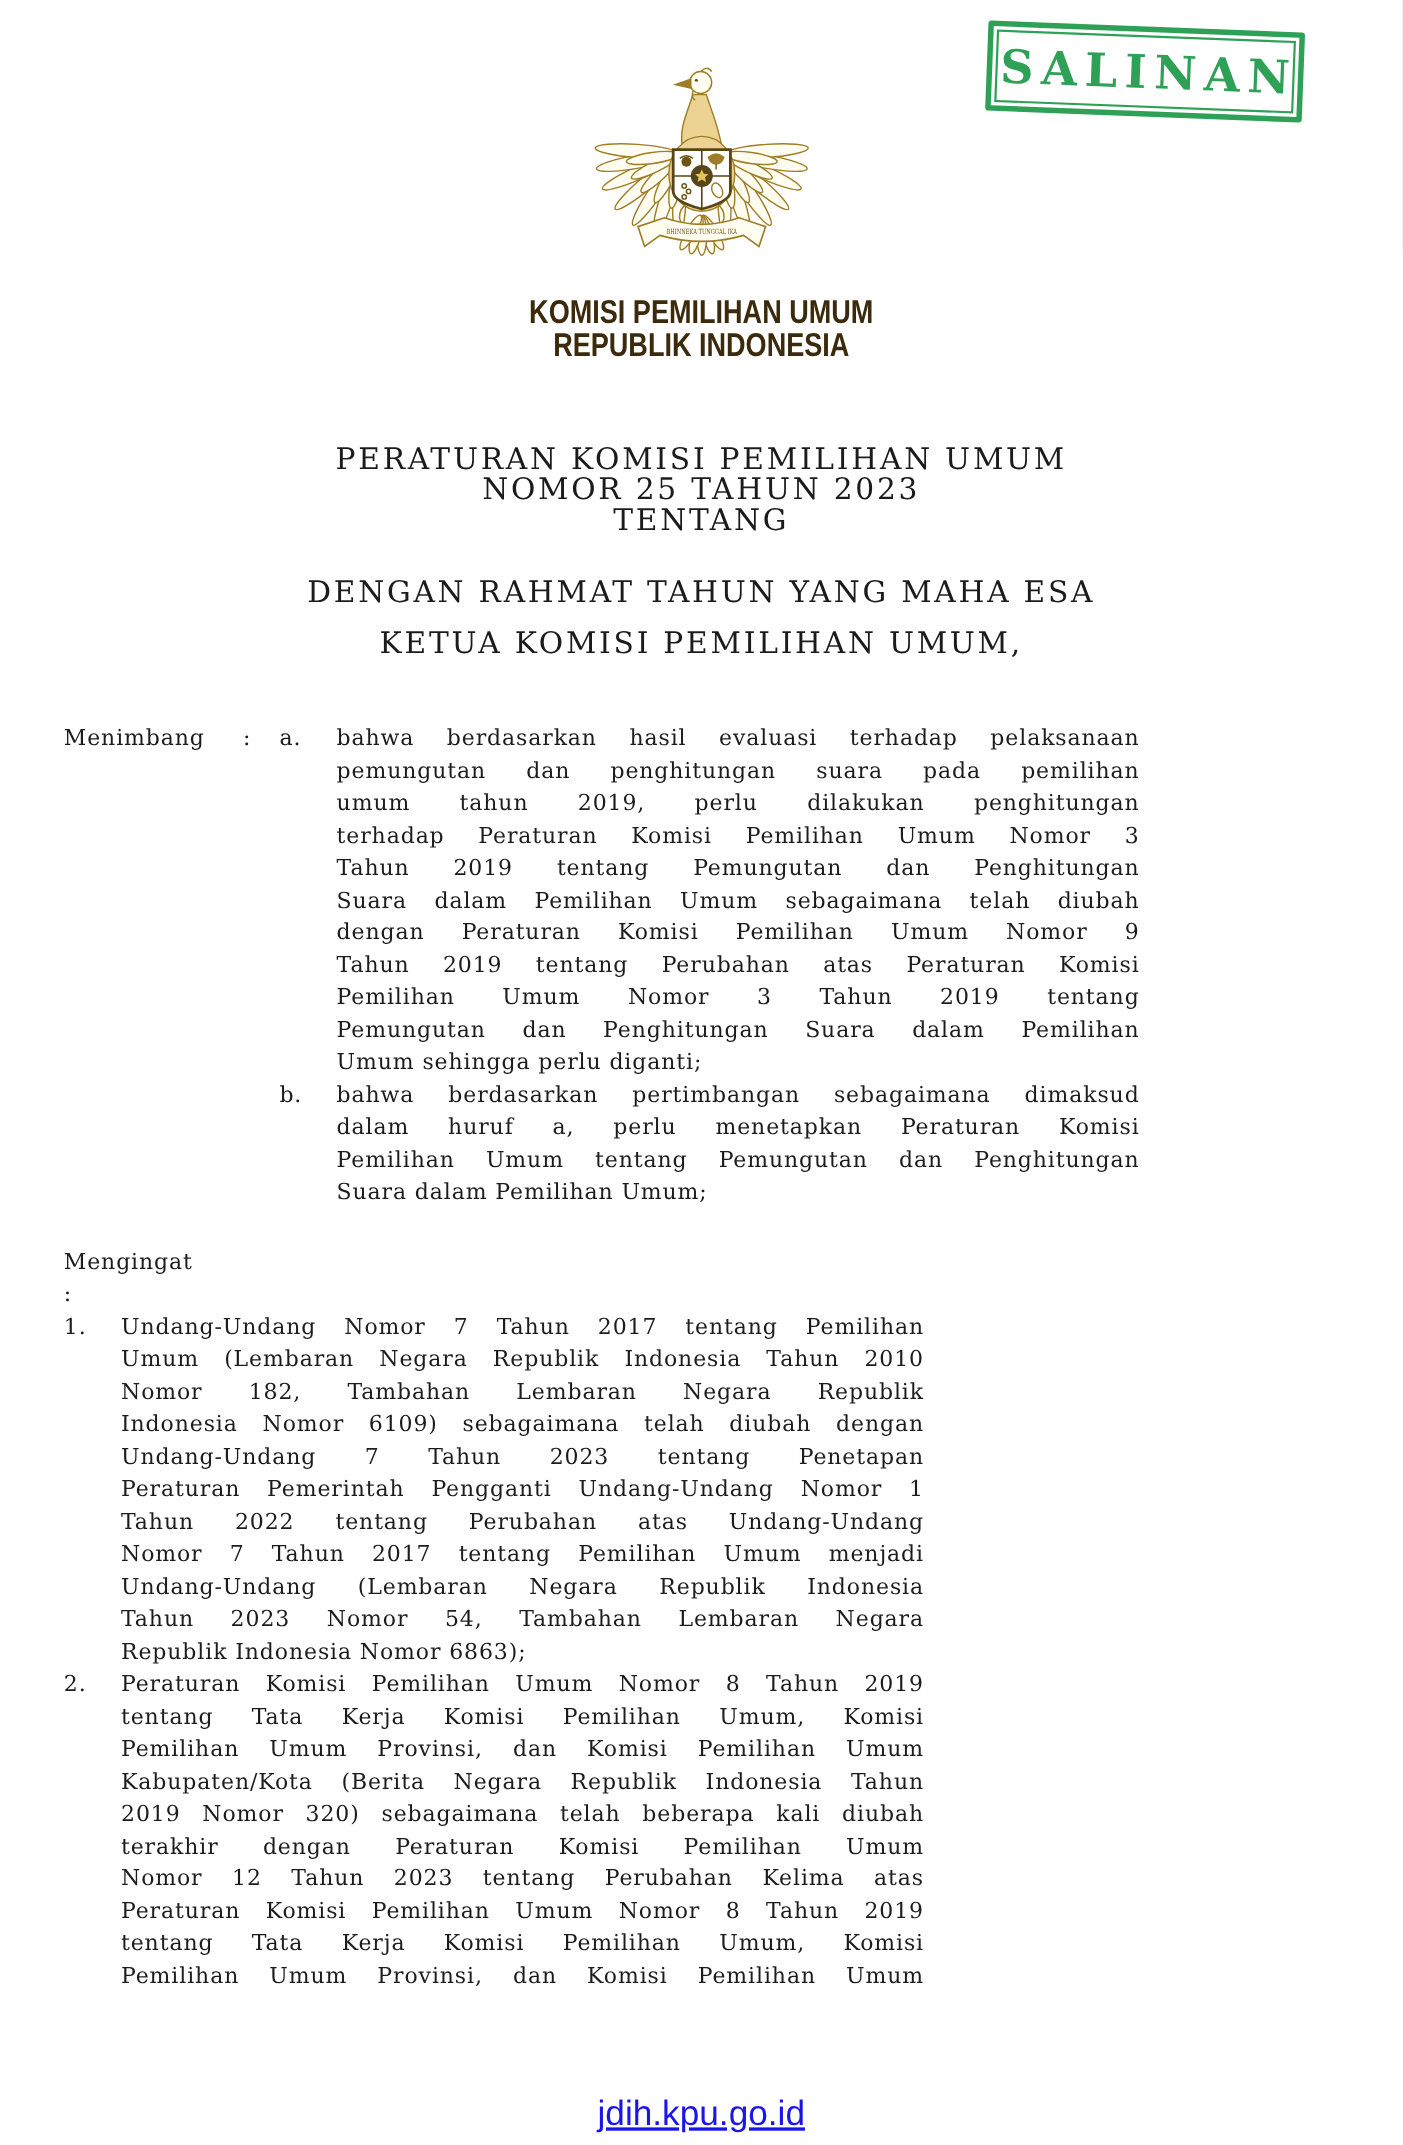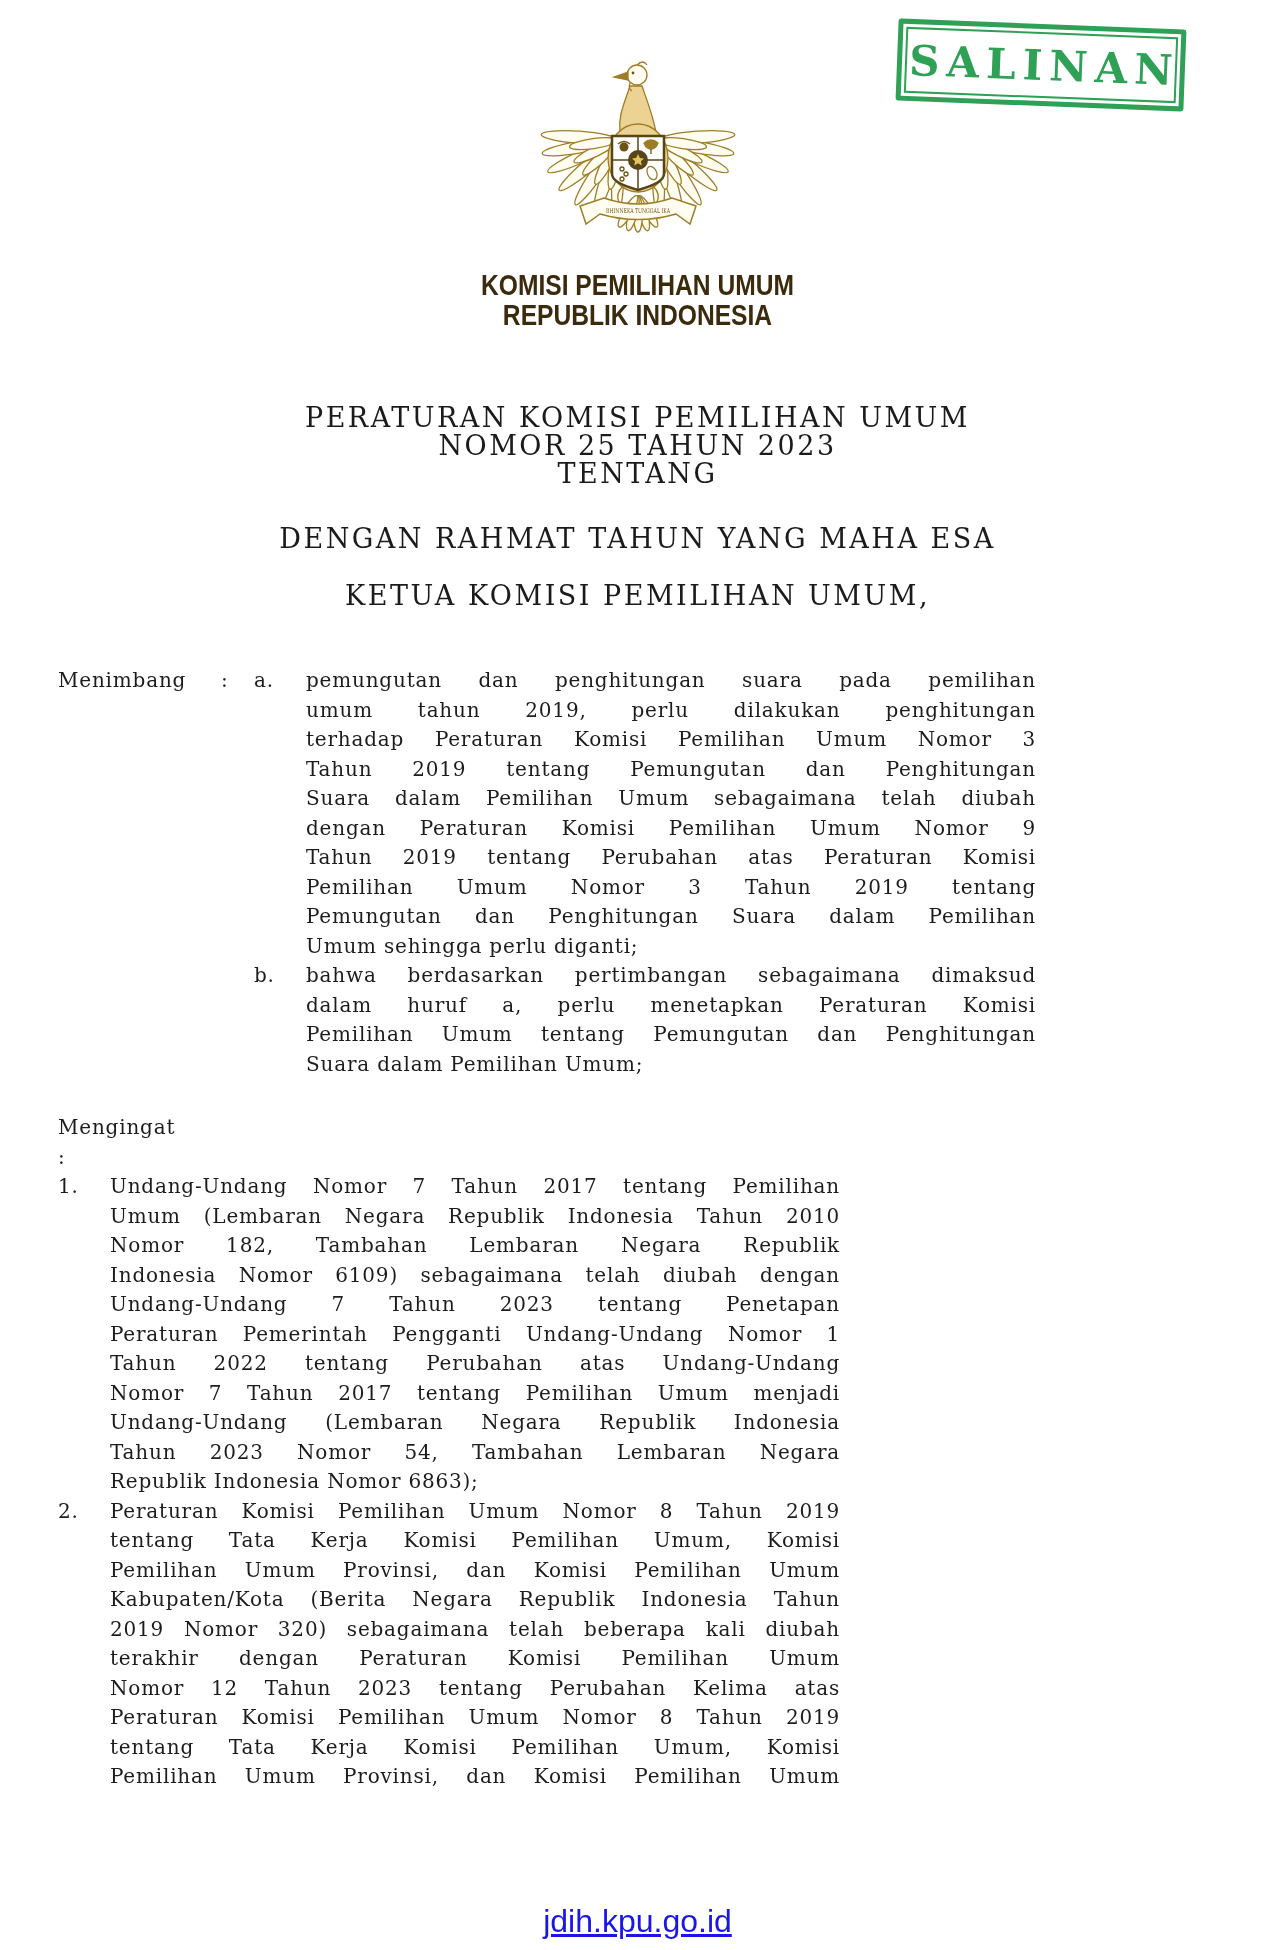--- a/index.html
+++ b/index.html
@@ -36,21 +36,21 @@
     transform:scaleX(0.82);
   }
 
   
   .doc-title { margin-top:74px; }
   .cline {
     text-align:center; font-size:27px; line-height:28px;
     letter-spacing:2.5px; color:#1b1b1b;
   }
   .invocation { margin-top:37px; }
-  .authority  { margin-top:29px; }
+  .authority  { margin-top:19px; }
 
   
   .clauses { margin-top:56px; }
   .clause {
     display:flex; align-items:flex-start; padding-left:58px;
     font-size:20px; line-height:29.5px; letter-spacing:0.8px; color:#1c1c1c;
   }
   .clause-remembering { margin-top:34px;flex-direction:column; }
   .clabel { width:163px; }
   .ccolon { width:33px; }
@@ -173,20 +173,21 @@
   <div class="cline authority">KETUA KOMISI PEMILIHAN UMUM,</div>
 
   <div class="clauses">
     <section class="clause">
       <div class="clabel">Menimbang</div>
       <div class="ccolon">:</div>
       <div class="citems">
           <div class="item">
             <div class="marker">a.</div>
             <div class="lines">
+              <div class="jline">bahwa berdasarkan hasil evaluasi terhadap pelaksanaan</div>
               <div class="jline">pemungutan dan penghitungan suara pada pemilihan</div>
               <div class="jline">umum tahun 2019, perlu dilakukan penghitungan</div>
               <div class="jline">terhadap Peraturan Komisi Pemilihan Umum Nomor 3</div>
               <div class="jline">Tahun 2019 tentang Pemungutan dan Penghitungan</div>
               <div class="jline">Suara dalam Pemilihan Umum sebagaimana telah diubah</div>
               <div class="jline">dengan Peraturan Komisi Pemilihan Umum Nomor 9</div>
               <div class="jline">Tahun 2019 tentang Perubahan atas Peraturan Komisi</div>
               <div class="jline">Pemilihan Umum Nomor 3 Tahun 2019 tentang</div>
               <div class="jline">Pemungutan dan Penghitungan Suara dalam Pemilihan</div>
               <div class="jline no-just">Umum sehingga perlu diganti;</div>

